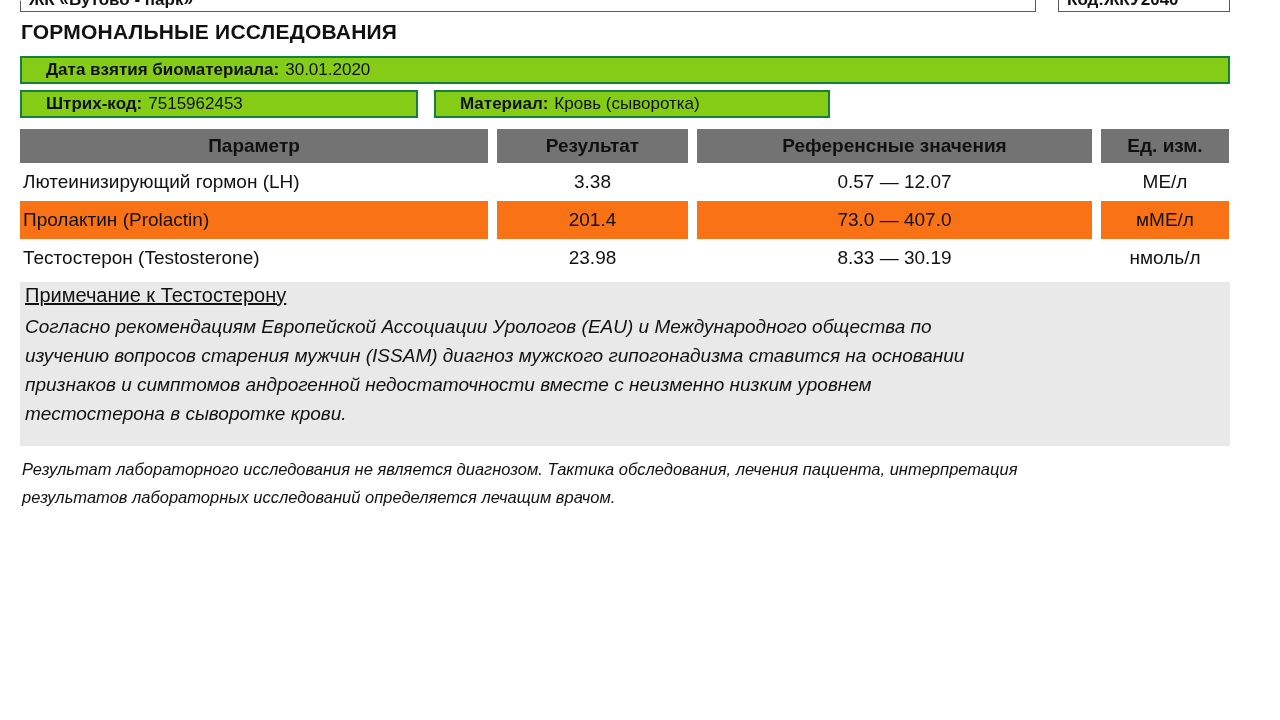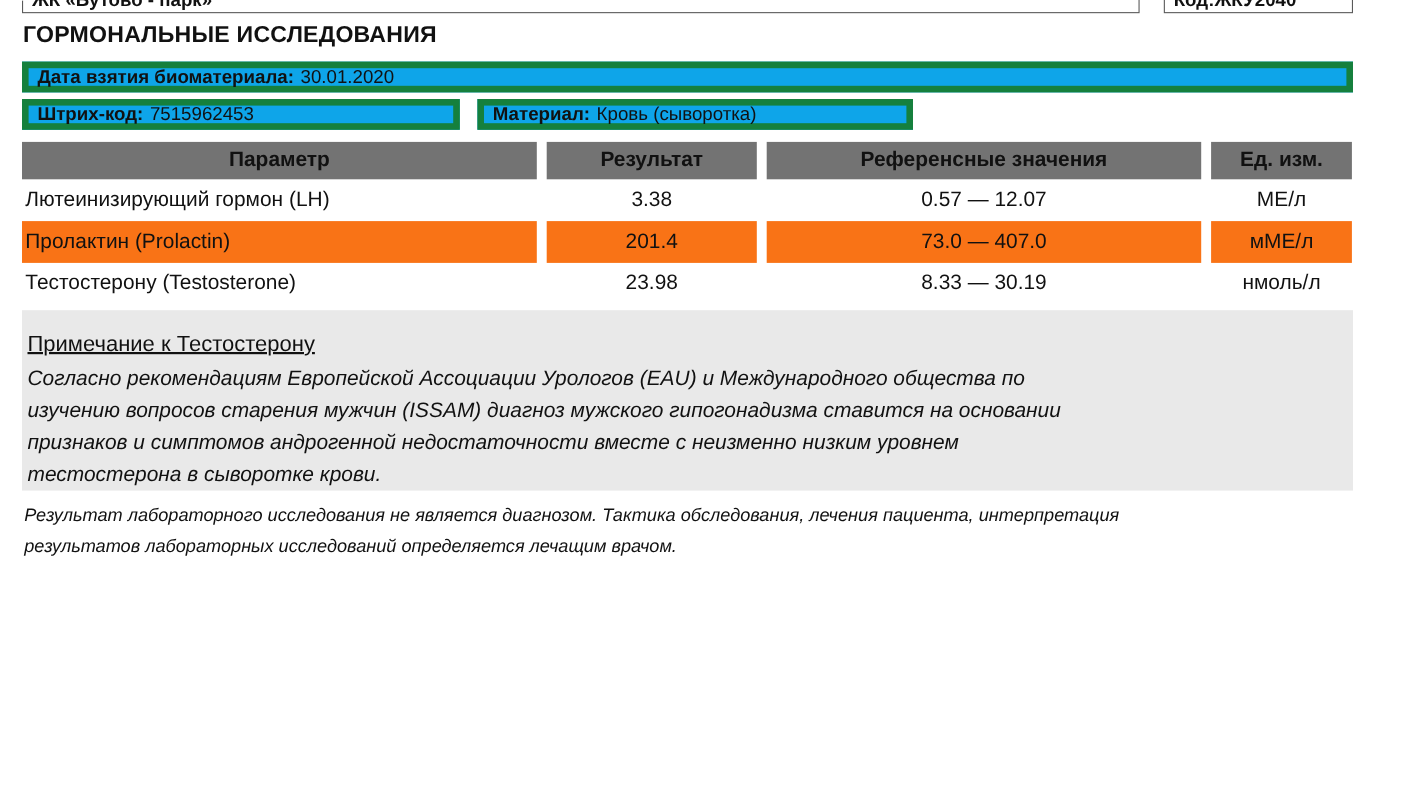--- a/index.html
+++ b/index.html
@@ -10,41 +10,41 @@
   
   .top-box { position:absolute; top:-20px; height:32px; border:1px solid #5a5a5a;
     background:#fff; display:flex; align-items:flex-end; padding:0 8px 1px 8px;
     font-size:17px; font-weight:700; white-space:nowrap; overflow:hidden; }
   .top-box.clinic { left:20px; width:1016px; }
   .top-box.code   { left:1058px; width:172px; }
 
   .title { position:absolute; left:21px; top:20px; font-size:21px; font-weight:700;
     letter-spacing:0.2px; }
 
-  .info-box { border:6px solid #15803d; background:#0ea5e9; height:28px;
-    display:flex; align-items:center; padding:0 8px; font-size:17px; white-space:nowrap; }
+  .info-box { border:2px solid #15803d; background:#84cc16; height:28px;
+    display:flex; align-items:center; padding:0 24px; font-size:17px; white-space:nowrap; }
   .info-box b { font-weight:700; margin-right:6px; }
 
   .date-row { position:absolute; left:20px; top:56px; width:1210px; }
   .boxes-row { position:absolute; left:20px; top:90px; width:1212px; display:flex; }
   .boxes-row .b1 { width:398px; }
   .boxes-row .b2 { width:388px; margin-left:12px; }
   .boxes-row .b3 { width:396px; margin-left:16px; }
 
   .results { position:absolute; left:20px; top:129px; width:1210px;
     display:grid; grid-template-columns:468px 191px 395px 128px; column-gap:9px;
     row-gap:0; font-size:19px; }
   .results .hcell { background:#737373; height:34px; display:flex; align-items:center;
     justify-content:center; font-weight:700; }
   .results .cell { height:38px; display:flex; align-items:center; justify-content:center;text-align:right; }
   .results .cell.param { justify-content:flex-start; padding-left:3px; }
   .results .stripe { background:#f97316; }
 
   .note { position:absolute; left:20px; top:282px; width:1210px; height:164px;
-    background:#e9e9e9; padding:20px 10px 0 5px; }
+    background:#e9e9e9; padding:2px 10px 0 5px; }
   .note-title { font-size:20px; text-decoration:underline; margin-bottom:5px; }
   .note-body { font-size:19px; font-style:italic; font-weight:500; line-height:29px;
     white-space:pre-line; }
 
   .disclaimer { position:absolute; left:22px; top:455px; width:1195px;
     font-size:16.5px; font-style:italic; line-height:28px; white-space:pre-line; }
 </style>
 </head>
 <body>
 
@@ -84,21 +84,21 @@
     <div class="cell param">Лютеинизирующий гормон (LH)</div>
     <div class="cell">3.38</div>
     <div class="cell">0.57 — 12.07</div>
     <div class="cell">МЕ/л</div>
 
     <div class="cell param stripe">Пролактин (Prolactin)</div>
     <div class="cell stripe">201.4</div>
     <div class="cell stripe">73.0 — 407.0</div>
     <div class="cell stripe">мМЕ/л</div>
 
-    <div class="cell param">Тестостерону (Testosterone)</div>
+    <div class="cell param">Тестостерон (Testosterone)</div>
     <div class="cell">23.98</div>
     <div class="cell">8.33 — 30.19</div>
     <div class="cell">нмоль/л</div>
   </div>
 
   <div class="note">
     <div class="note-title">Примечание к Тестостерону</div>
     <div class="note-body">Согласно рекомендациям Европейской Ассоциации Урологов (EAU) и Международного общества по
 изучению вопросов старения мужчин (ISSAM) диагноз мужского гипогонадизма ставится на основании
 признаков и симптомов  андрогенной недостаточности вместе с неизменно низким уровнем

